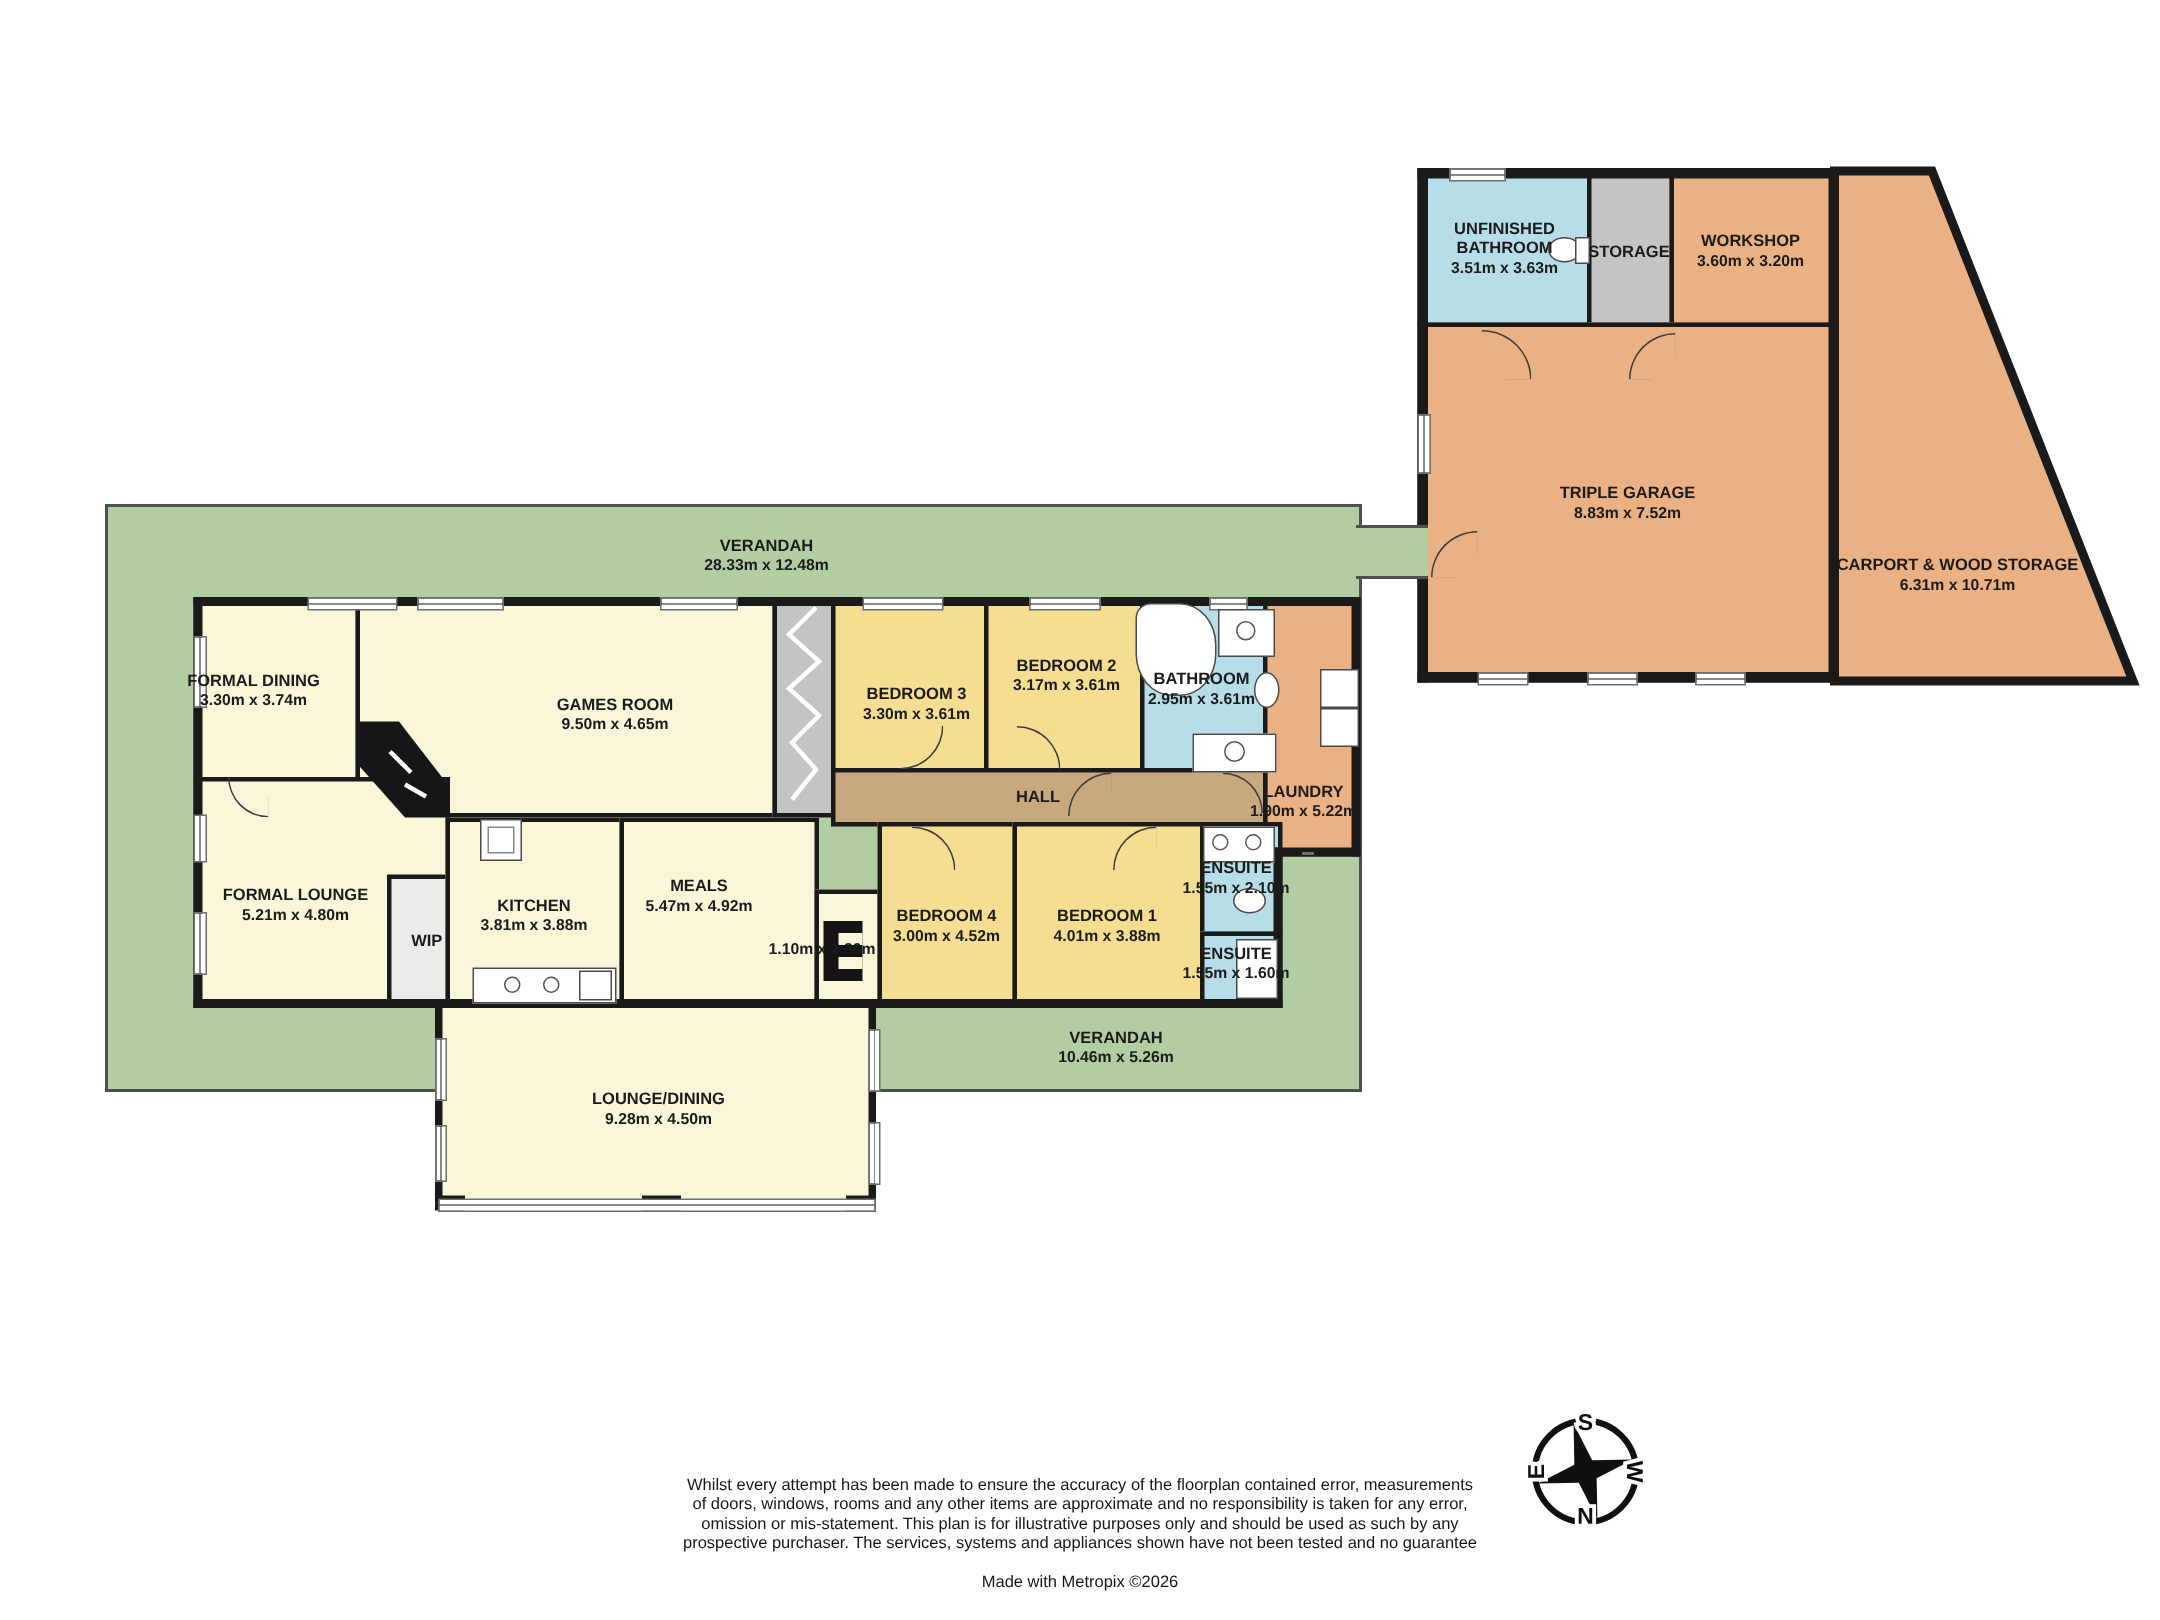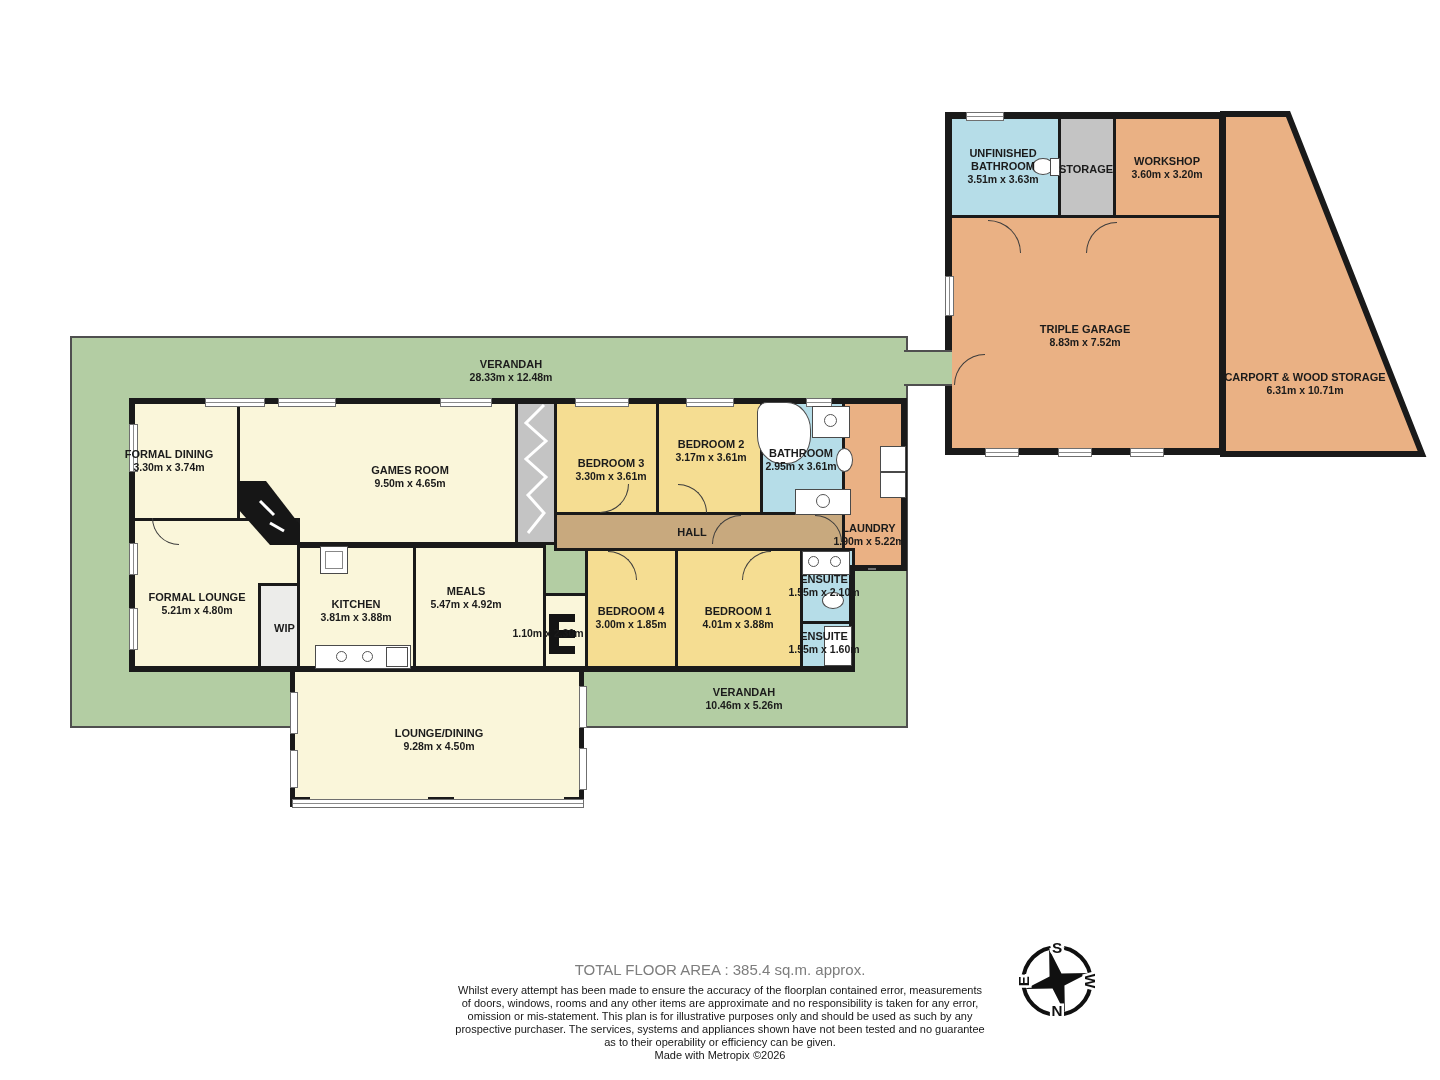--- a/index.html
+++ b/index.html
@@ -213,21 +213,21 @@
   </div>
   <div class="lbl" style="left:466px;top:598px;">
     <span>MEALS</span>
     <span class="dims">5.47m x 4.92m</span>
   </div>
   <div class="lbl" style="left:548px;top:633px;text-align:center;">
     <span class="dims">1.10m x 2.30m</span>
   </div>
   <div class="lbl" style="left:631px;top:618px;">
     <span>BEDROOM 4</span>
-    <span class="dims">3.00m x 1.85m</span>
+    <span class="dims">3.00m x 4.52m</span>
   </div>
   <div class="lbl" style="left:738px;top:618px;">
     <span>BEDROOM 1</span>
     <span class="dims">4.01m x 3.88m</span>
   </div>
   <div class="lbl" style="left:824px;top:586px;">
     <span>ENSUITE</span>
     <span class="dims">1.55m x 2.10m</span>
   </div>
   <div class="lbl" style="left:824px;top:643px;">
@@ -266,21 +266,19 @@
     <circle cx="44" cy="44" r="33" fill="none" stroke="#101010" stroke-width="4"></circle>
     <polygon points="44,12 50,38 76,44 50,50 44,76 38,50 12,44 38,38" transform="rotate(-14 44 44)" fill="#101010"></polygon>
     <g font-family="Liberation Sans, sans-serif" font-size="15" font-weight="bold" fill="#101010" text-anchor="middle" stroke="#ffffff" stroke-width="5" paint-order="stroke">
       <text x="44" y="17">S</text>
       <text x="76" y="49" transform="rotate(90 76 44)">W</text>
       <text x="44" y="78" transform="rotate(180 44 73)">N</text>
       <text x="12" y="49" transform="rotate(-90 12 44)">E</text>
     </g>
   </svg>
 
-  <div class="foot total" style="top:961px;">TOTAL FLOOR AREA : 385.4 sq.m. approx.</div>
   <div class="foot disc" style="top:984px;">Whilst every attempt has been made to ensure the accuracy of the floorplan contained error, measurements</div>
   <div class="foot disc" style="top:997px;">of doors, windows, rooms and any other items are approximate and no responsibility is taken for any error,</div>
   <div class="foot disc" style="top:1010px;">omission or mis-statement. This plan is for illustrative purposes only and should be used as such by any</div>
   <div class="foot disc" style="top:1023px;">prospective purchaser. The services, systems and appliances shown have not been tested and no guarantee</div>
-  <div class="foot disc" style="top:1036px;">as to their operability or efficiency can be given.</div>
   <div class="foot disc" style="top:1049px;">Made with Metropix ©2026</div>
 
 </div>
 
 </body></html>

